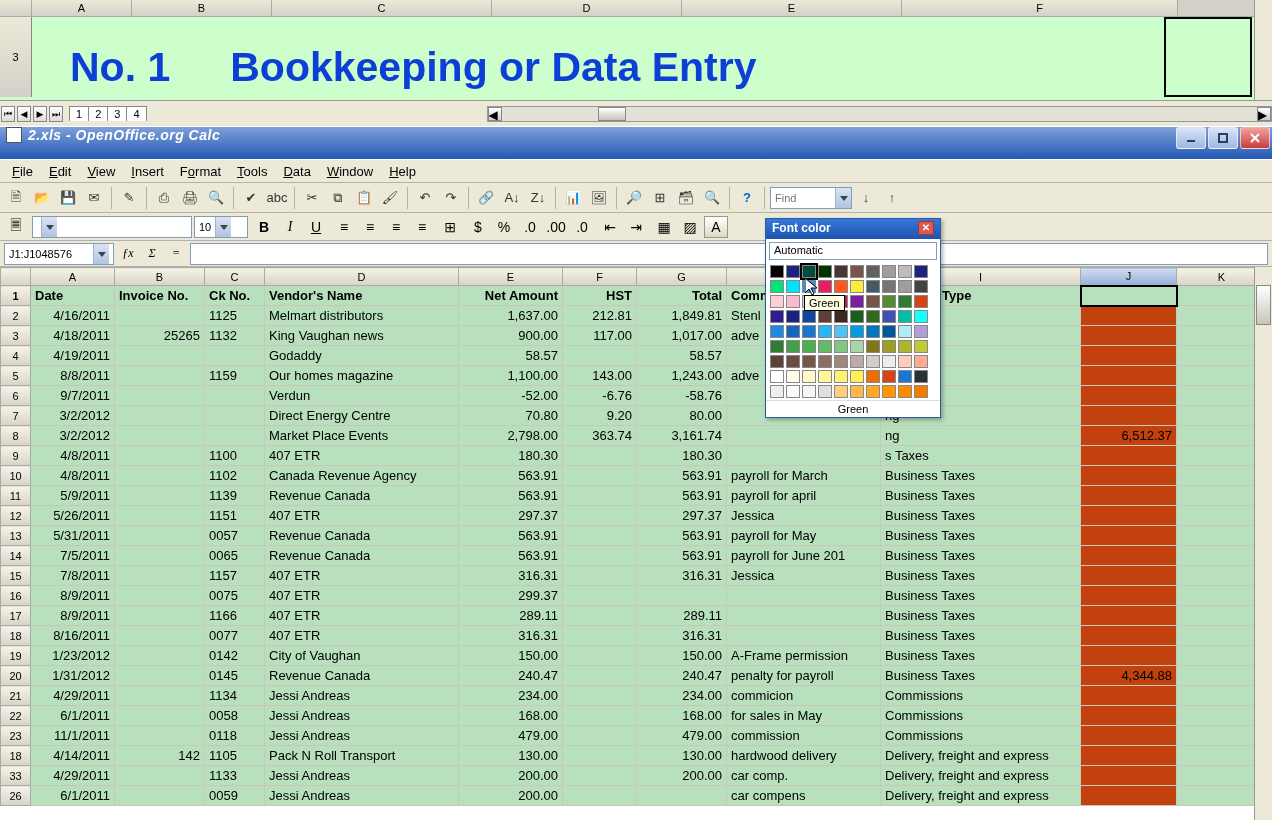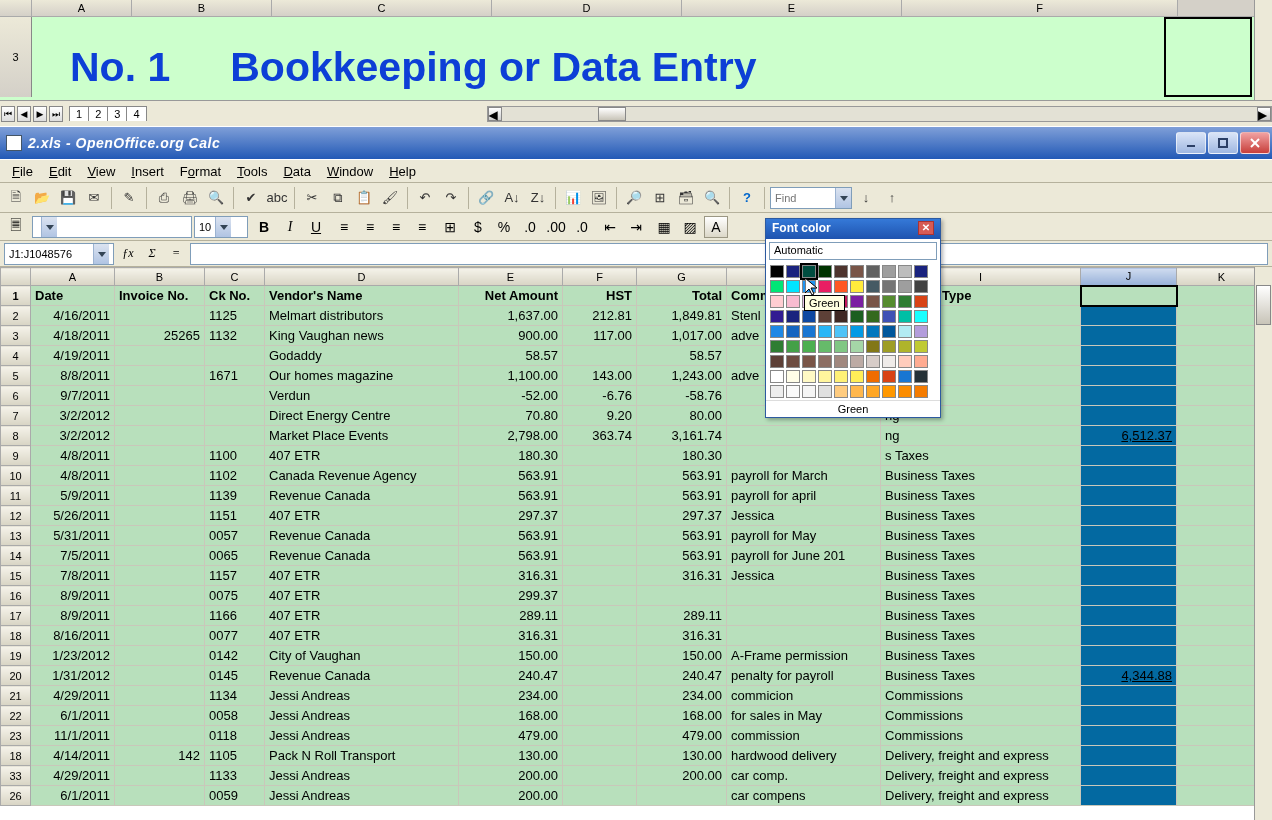--- a/index.html
+++ b/index.html
@@ -17,21 +17,21 @@
   .topscroll .navbtn { width:14px; height:16px; border:1px solid #888; margin:0 1px; background:linear-gradient(#fff,#ddd); font-size:9px; text-align:center; line-height:14px;}
   .topscroll .tab { padding:1px 6px; border:1px solid #888; border-bottom:none; margin-left:-1px; background:#fff; font-size:11px;}
   .topscroll .hscroll { flex:1; height:16px; margin-left:340px; background:#e3e1d5; border:1px solid #999; position:relative;}
   .topscroll .hscroll .thumb{ position:absolute; left:110px; top:0; width:28px; height:14px; background:linear-gradient(#fff,#c8c4b8); border:1px solid #888;}
   .topscroll .hscroll .lbtn,.topscroll .hscroll .rbtn{position:absolute;top:0;width:14px;height:14px;background:linear-gradient(#fff,#ccc);border:1px solid #888;}
   .topscroll .hscroll .lbtn{left:0;} .topscroll .hscroll .rbtn{right:0;}
 
   
   .ooo { position:absolute; left:0; top:127px; right:0; bottom:0; }
 
-  .titlebar { height:32px; background:linear-gradient(#7f9fd8,#2259b6); display:flex; align-items:center; color:#fff; padding:0 2px 0 6px;}
+  .titlebar { height:32px; background:linear-gradient(#7f9fd8,#2259b6); display:flex; color:#fff; padding:0 2px 0 6px;}
   .titlebar .title{ font-style:italic; font-size:14px; font-weight:bold; letter-spacing:0.5px;}
   .titlebar .doc-icon{width:16px;height:16px;margin-right:6px;background:#fff;border:1px solid #456;}
   .titlebar .wbtns{margin-left:auto;display:flex;gap:2px;}
   .titlebar .wbtn{width:30px;height:22px;border:1px solid rgba(255,255,255,.6);border-radius:3px;background:linear-gradient(#d9e4f7,#9fb7e1);display:flex;align-items:center;justify-content:center;}
   .titlebar .wbtn.close{background:linear-gradient(#f1a1a1,#c73e3a);}
   .titlebar .wbtn svg{stroke:#2b3f66;stroke-width:2;fill:none;}
   .titlebar .wbtn.close svg{stroke:#fff;}
 
   .menubar { height:24px; background:#ece9d8; display:flex; align-items:center; padding:0 4px; border-bottom:1px solid #b5b19c; border-top:1px solid #fff;}
   .menubar span{ padding:2px 8px; font-size:13px;}
@@ -66,21 +66,21 @@
 
   table.sheet{border-collapse:collapse;table-layout:fixed;width:100%;font-size:13px;}
   table.sheet th{background:linear-gradient(#f5f3ea,#d8d4c4);border:1px solid #aaa;font-weight:normal;font-size:11px;height:18px;text-align:center;}
   table.sheet th.rowh{width:30px;}
   table.sheet th.selcol{background:linear-gradient(#d0dcf0,#96b0d8);}
   table.sheet td{border:0.5px solid #c9c7ba;height:20px;padding:0 4px;background:#b8e0bc;white-space:nowrap;overflow:hidden;}
   table.sheet td.r{text-align:right;}
   table.sheet td.rh{text-align:center;background:linear-gradient(#f5f3ea,#d8d4c4);border:1px solid #aaa;font-size:11px;}
   table.sheet tr.hdr td{font-weight:bold;}
   table.sheet td.selcell{background:#b8e0bc;border:2px solid #000;}
-  table.sheet td.selcol{background:#0369a1;text-decoration:underline;}
+  table.sheet td.selcol{background:#c2410c;}
   table.sheet col.A{width:84px;} col.B{width:90px;} col.C{width:60px;} col.D{width:194px;}
   col.E{width:104px;} col.F{width:74px;} col.G{width:90px;} col.H{width:154px;} col.I{width:200px;}
   col.J{width:96px;} col.K{width:90px;}
 
   
   .palette{position:absolute;left:765px;top:218px;width:176px;border:1px solid #2d5aa0;background:#fff;box-shadow:2px 2px 4px rgba(0,0,0,.3);z-index:50;}
   .palette .ptitle{height:20px;background:linear-gradient(#3579d8,#1e53af);color:#fff;font-size:12px;font-weight:bold;padding:2px 6px;display:flex;align-items:flex-start;}
   .palette .pclose{margin-left:auto;width:16px;height:14px;background:#d65b55;border:1px solid #a33;color:#fff;font-size:10px;text-align:center;line-height:12px;}
   .palette .auto{height:18px;border:1px solid #7f9db9;margin:3px;padding:1px 4px;font-size:11px;background:#fff;}
   .palette .swatches{padding:2px 4px;display:grid;grid-template-columns:repeat(10,14px);grid-auto-rows:13px;gap:2px;}
@@ -363,21 +363,21 @@
               <td class="r ">58.57</td>
               <td class=" "></td>
               <td class=" ">ng</td>
               <td class="r selcol"></td>
               <td class=" "></td>
             </tr>
             <tr>
               <td class="rh">5</td>
               <td class="r ">8/8/2011</td>
               <td class="r "></td>
-              <td class=" ">1671</td>
+              <td class=" ">1159</td>
               <td class=" ">Our homes magazine</td>
               <td class="r ">1,100.00</td>
               <td class="r ">143.00</td>
               <td class="r ">1,243.00</td>
               <td class=" ">adve</td>
               <td class=" ">ng</td>
               <td class="r selcol"></td>
               <td class=" "></td>
             </tr>
             <tr>

